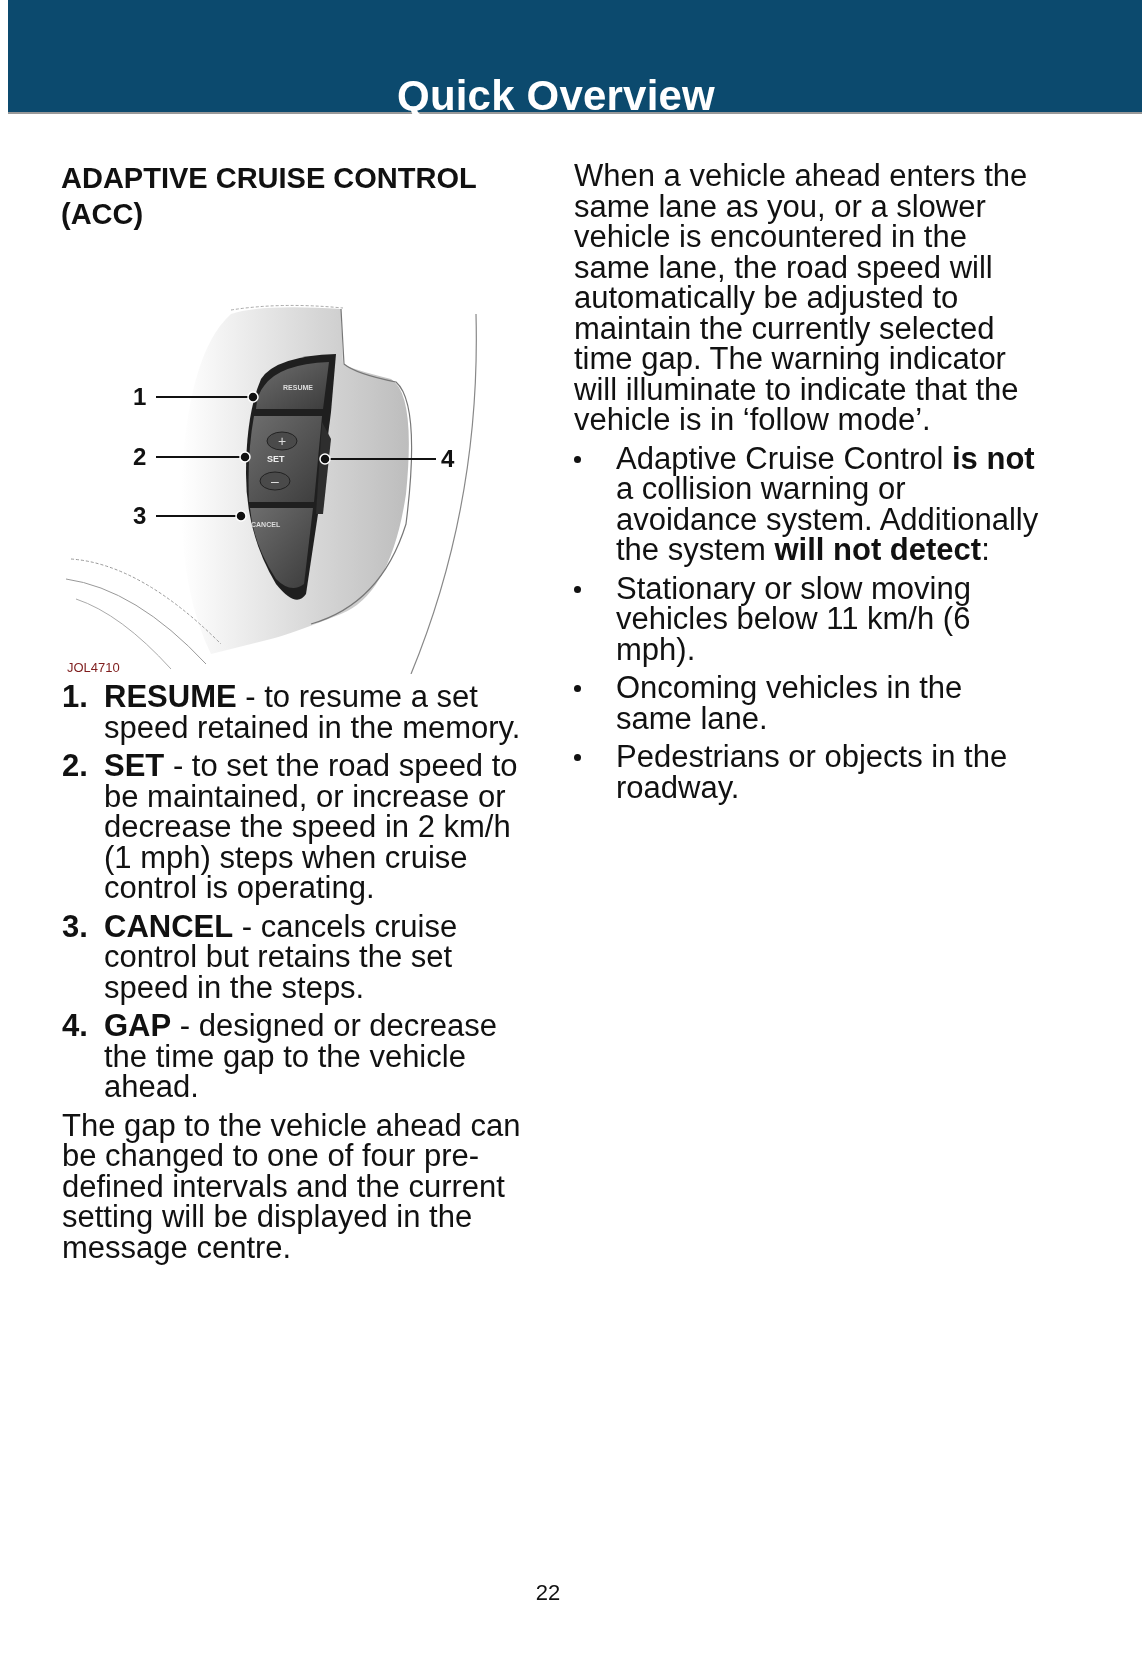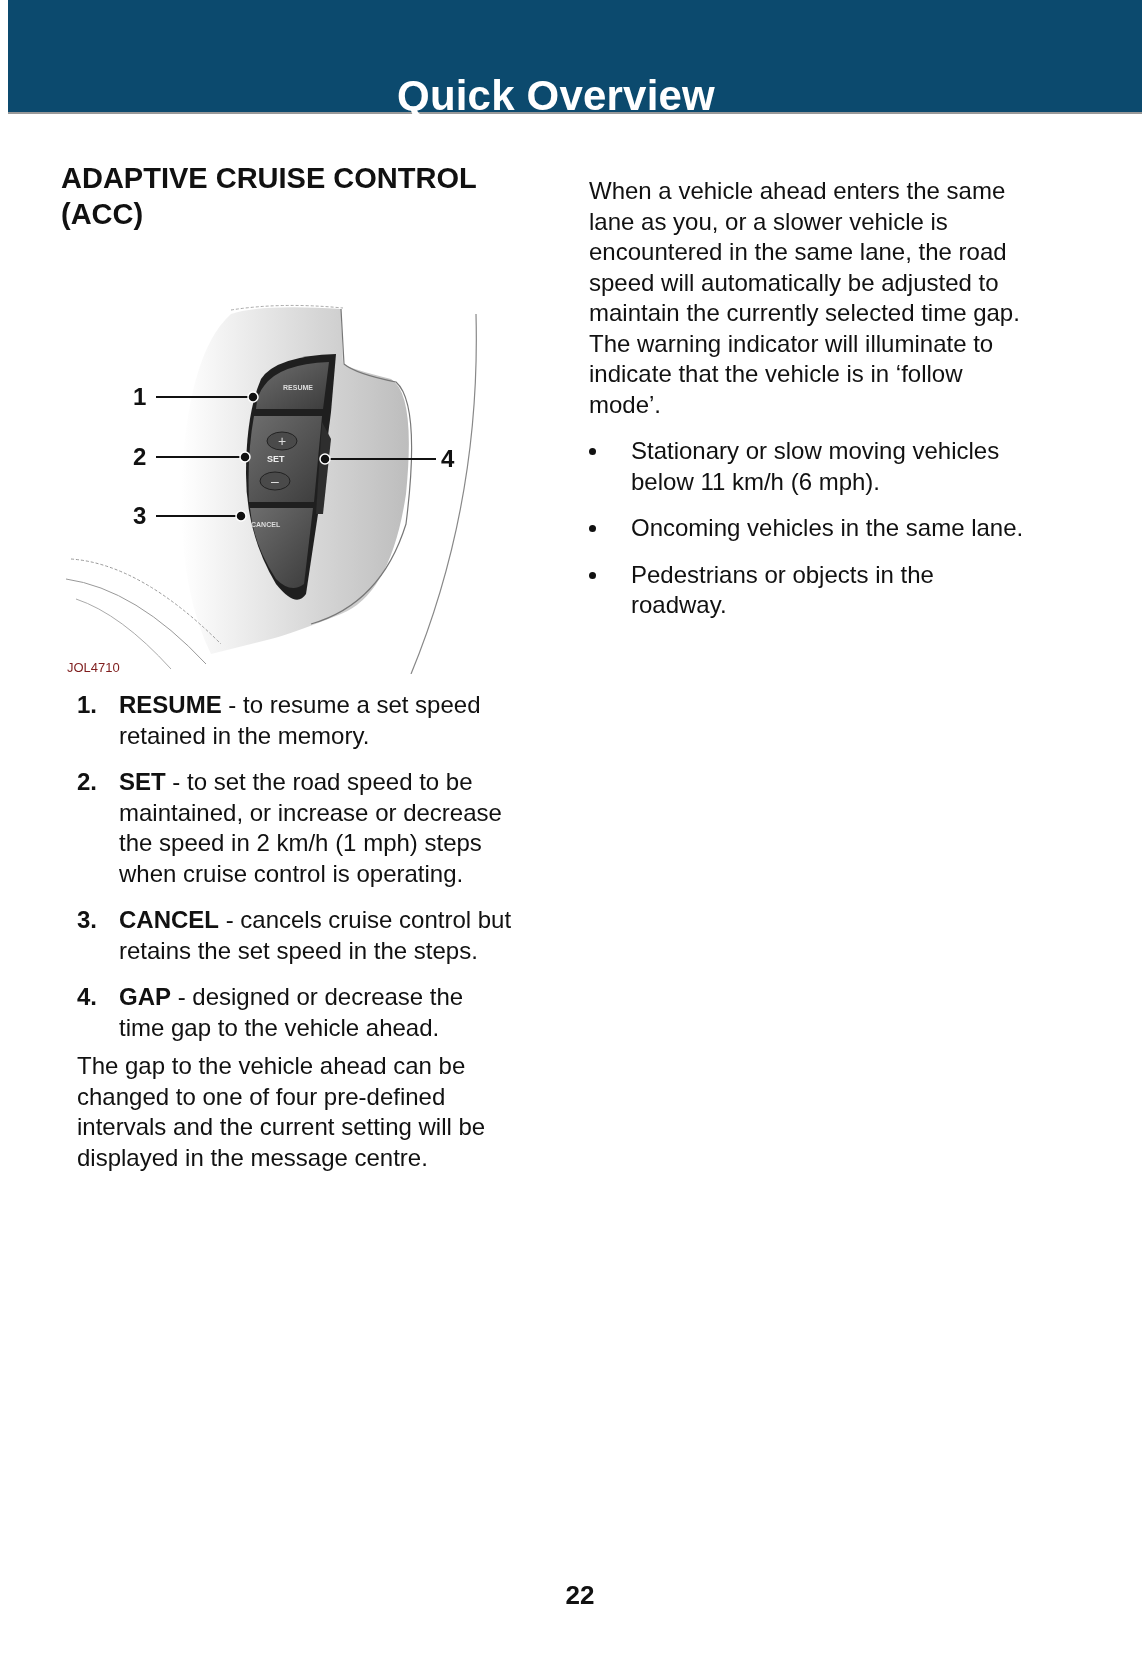--- a/index.html
+++ b/index.html
@@ -8,32 +8,32 @@
   .header { position:absolute; left:8px; top:0; width:1142px; height:114px; background:#0c4a6e;
             border-bottom:2px solid #999; box-sizing:border-box; }
   .header-title { position:absolute; left:0; width:1096px; top:72px; text-align:center;
                   color:#fff; font-weight:bold; font-size:42px; letter-spacing:0.2px; }
   .col-left { position:absolute; left:61px; top:160px; width:470px; }
   .col-right { position:absolute; left:573px; top:160px; width:470px; }
   .section-title { font-weight:bold; font-size:29px; line-height:36px; margin:0; text-transform:uppercase; }
   .figure { position:relative; width:470px; height:380px; margin-top:62px; }
   .figure svg { position:absolute; left:0; top:0; }
   .fig-ref { position:absolute; left:6px; top:366px; font-size:13px; color:#7f1d1d; }
-  p, li { font-size:24px; line-height:30.5px; margin:16px; }
+  p, li { font-size:31px; line-height:30.5px; margin:1px; }
   .body-para { margin-top:24px; }
   ol.numbered { list-style:none; padding:0; margin:8px 0 0 0; }
   ol.numbered li { position:relative; padding-left:42px; margin-bottom:8px; }
   ol.numbered .num { position:absolute; left:0; top:0; font-weight:bold; }
   b { font-weight:bold; }
   .after-list { margin-top:0; }
   ul.bullets { list-style:none; padding:0; margin:8px 0 0 0; }
   ul.bullets li { position:relative; padding-left:42px; margin-bottom:8px; }
   ul.bullets .dot { position:absolute; left:0; top:12px; width:7px; height:7px; border-radius:50%; background:#111; }
   .page-number { position:absolute; left:0; width:1096px; top:1580px; text-align:center;
-                 font-weight:bold; font-size:26px;margin-left:32px; }
+                 font-weight:normal; font-size:22px; }
 </style>
 </head>
 <body>
 
 <div class="header">
   <div class="header-title">Quick Overview</div>
 </div>
 
 <div class="col-left">
   <h1 class="section-title">
@@ -105,19 +105,20 @@
     <li><span class="num">3.</span><b>CANCEL</b><span> - cancels cruise control but retains the set speed in the steps.</span></li>
     <li><span class="num">4.</span><b>GAP</b><span> - designed or decrease the time gap to the vehicle ahead.</span></li>
   </ol>
 
   <p class="after-list">The gap to the vehicle ahead can be changed to one of four pre-defined intervals and the current setting will be displayed in the message centre.</p>
 </div>
 
 <div class="col-right">
   <p>When a vehicle ahead enters the same lane as you, or a slower vehicle is encountered in the same lane, the road speed will automatically be adjusted to maintain the currently selected time gap. The warning indicator will illuminate to indicate that the vehicle is in ‘follow mode’.</p>
   <ul class="bullets">
+    <li><span class="dot"></span><span>Adaptive Cruise Control </span><b>is not</b><span> a collision warning or avoidance system. Additionally the system </span><b>will not detect</b><span>:</span></li>
     <li><span class="dot"></span><span>Stationary or slow moving vehicles below 11 km/h (6 mph).</span></li>
     <li><span class="dot"></span><span>Oncoming vehicles in the same lane.</span></li>
     <li><span class="dot"></span><span>Pedestrians or objects in the roadway.</span></li>
   </ul>
 </div>
 
 <div class="page-number">22</div>
 
 </body></html>

